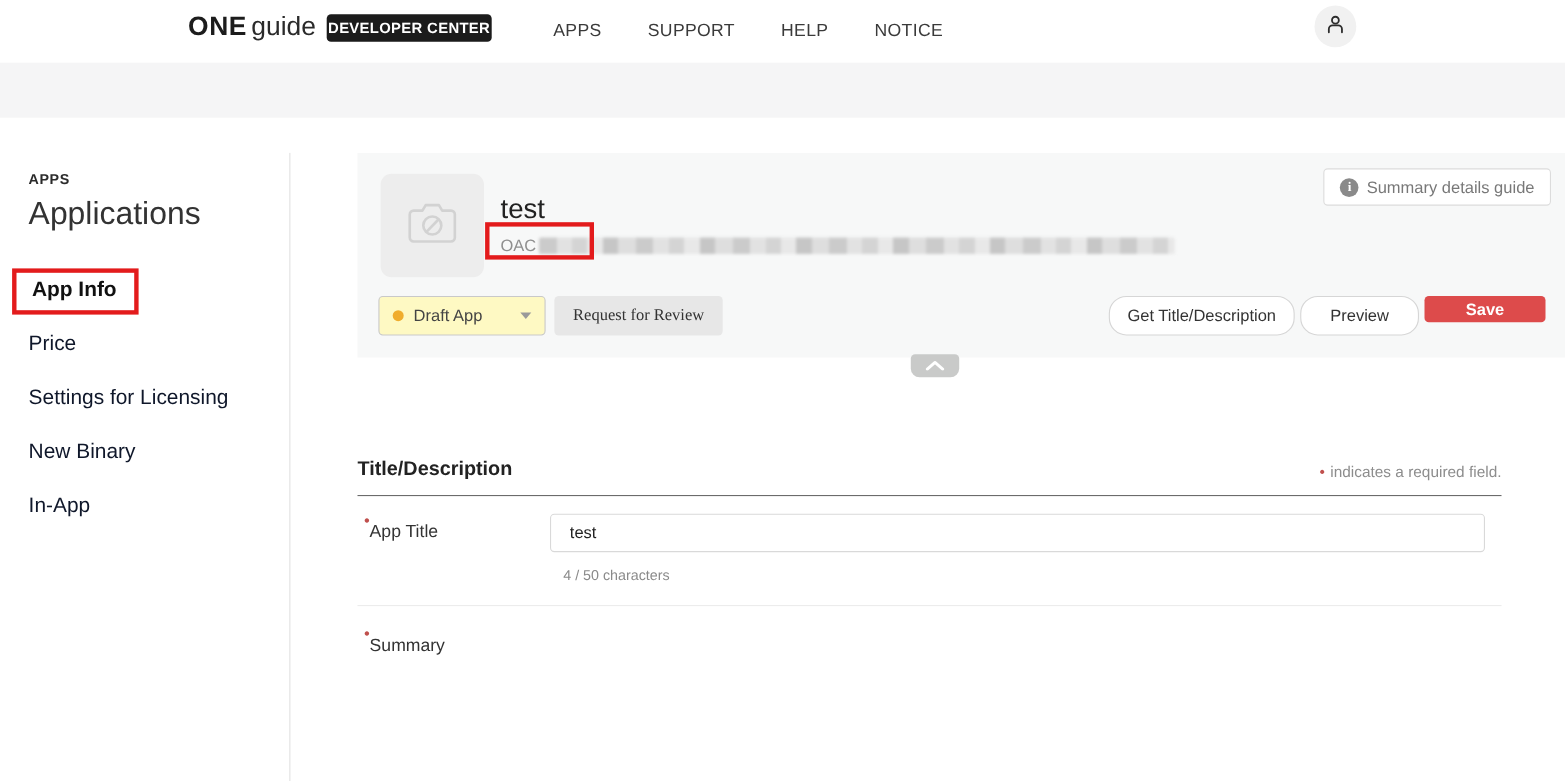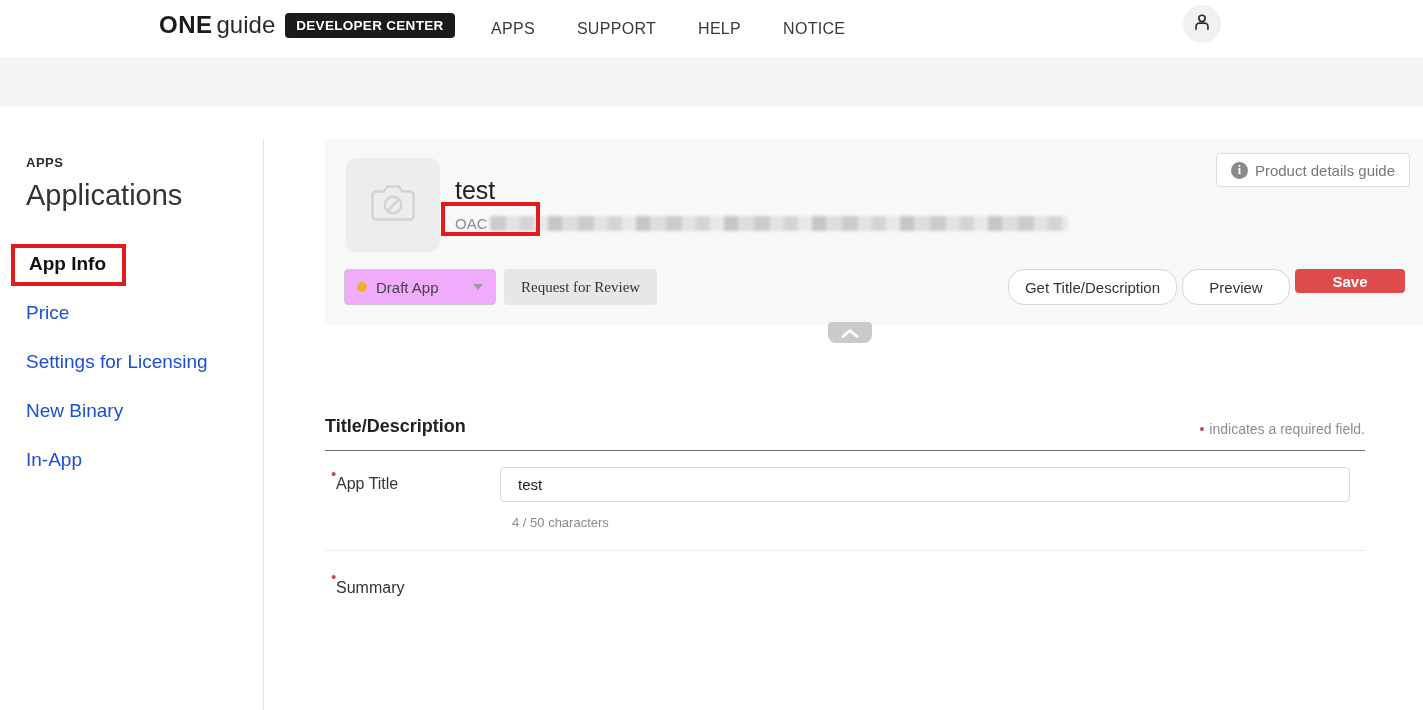--- a/index.html
+++ b/index.html
@@ -1,55 +1,55 @@
 <!DOCTYPE html>
 <html><head>
 <meta charset="utf-8">
 <style>
   * { margin:0; padding:0; box-sizing:border-box; }
   html,body { width:1423px; height:710px; background:#fff; font-family:"Liberation Sans", sans-serif; color:#2f2f2f; overflow:hidden; }
   body { position:relative; }
 
   
-  .top-header { position:absolute; left:4px; top:0; width:1257px; height:57px; background:#fff; }
+  .top-header { position:absolute; left:16px; top:0; width:1257px; height:57px; background:#fff; }
   .logo-group { position:absolute; left:155px; top:11px; display:flex; align-items:center; }
   .logo-one { font-size:24px; font-weight:800; letter-spacing:0.5px; color:#1c1c1c; }
   .logo-store { font-size:24px; font-weight:400; color:#2a2a2a; margin-left:4px; }
-  .logo-badge { margin-left:10px; background:#1b1b1b; color:#fff; font-size:13.5px; font-weight:700; letter-spacing:0.3px; padding:5px 11px; border-radius:4px; }
+  .logo-badge { margin-left:10px; background:#1b1b1b; color:#fff; font-size:13.5px; font-weight:700; letter-spacing:0.3px; padding:5px 1px; border-radius:4px; }
   .top-nav { position:absolute; left:487px; top:0; height:57px; display:flex; align-items:center; gap:42px; }
   .top-nav a { font-size:16px; color:#3a3a3a; text-decoration:none; letter-spacing:0.3px; cursor:pointer; }
   .avatar { position:absolute; left:1179px; top:5px; width:38px; height:38px; border-radius:50%; background:#f1f1f1; display:flex; align-items:center; justify-content:center; cursor:pointer; }
 
   
   .banner { position:absolute; left:0; top:57px; width:1423px; height:50px; background:#f5f5f6; }
 
   
   .sidebar { position:absolute; left:0; top:139px; width:264px; height:571px; border-right:1px solid #e2e2e2; padding-left:26px; }
   .sidebar-section-label { font-size:13px; font-weight:700; letter-spacing:0.5px; color:#2b2b2b; margin-top:16px; }
   .sidebar-title { font-size:29px; font-weight:400; color:#333; margin-top:9px; }
   .sidebar-nav { margin-top:38px; }
-  .side-item { font-size:19px; color:#1d4ed8; margin-bottom:27px; cursor:pointer; }
+  .side-item { font-size:19px; color:#0f172a; margin-bottom:27px; cursor:pointer; }
   .side-item.active { display:inline-block; font-weight:700; color:#111; border:4px solid #e31b1c; padding:5px 16px 7px 14px; margin-left:-15px; margin-top:-6px; margin-bottom:16px; }
 
   
   .panel { position:absolute; left:325px; top:139px; width:1098px; height:186px; background:#f7f8f8; }
   .thumb { position:absolute; left:21px; top:19px; width:94px; height:94px; background:#ededed; border-radius:10px; display:flex; align-items:center; justify-content:center; }
   .app-title { position:absolute; left:130px; top:37px; font-size:25px; color:#222; }
   .app-id-row { position:absolute; left:130px; top:76px; display:flex; align-items:center; }
   .app-id-prefix { font-size:15px; color:#8f8f8f; }
   .id-blur { display:inline-block; width:578px; height:15px; margin-left:2px; border-radius:2px;
     background:repeating-linear-gradient(90deg,#cbcbcb 0 16px,#e2e2e2 16px 30px,#d4d4d4 30px 44px,#e8e8e8 44px 58px,#c6c6c6 58px 72px,#dedede 72px 88px);
     filter:blur(1.6px); }
   .id-red-box { position:absolute; left:116px; top:63px; width:99px; height:34px; border:4px solid #e31b1c; pointer-events:none; }
 
   .guide-btn { position:absolute; right:13px; top:14px; height:34px; background:#fff; border:1px solid #dcdcdc; border-radius:4px; display:flex; align-items:center; gap:7px; padding:0 14px; font-size:15px; color:#787878; cursor:pointer; }
   .info-icon { width:17px; height:17px; border-radius:50%; background:#8a8a8a; color:#fff; font-size:12px; font-weight:700; display:flex; align-items:center; justify-content:center; font-family:"Liberation Serif", serif; }
 
   .action-row { position:absolute; left:0; top:130px; width:100%; height:36px; }
-  .status-select { position:absolute; left:19px; top:0; width:152px; height:36px; background:#f0abfc; border:1px solid #c9c9c9; border-radius:4px; display:flex; align-items:center; padding:0 12px; cursor:pointer; }
+  .status-select { position:absolute; left:19px; top:0; width:152px; height:36px; background:#fef9c3; border:1px solid #c9c9c9; border-radius:4px; display:flex; align-items:center; padding:0 12px; cursor:pointer; }
   .status-dot { width:10px; height:10px; border-radius:50%; background:#f0ad2e; margin-right:9px; }
   .status-label { font-size:15px; color:#444; flex:1; }
   .caret-down { width:0; height:0; border-left:5px solid transparent; border-right:5px solid transparent; border-top:6px solid #9a9a9a; }
   .req-review-btn { position:absolute; left:179px; top:0; height:36px; background:#e7e7e7; border:none; border-radius:4px; padding:0 17px; font-size:15px; color:#333; font-family:Liberation Serif, serif; cursor:pointer; }
   .right-btns { position:absolute; right:18px; top:0; display:flex; gap:5px; }
   .btn-outline { height:36px; background:#fff; border:1px solid #d6d6d6; border-radius:16px; padding:0 16px; font-size:15px; color:#333; font-family:inherit; cursor:pointer; }
   .btn-save { height:24px; width:110px; background:#dd4b4b; border:none; border-radius:4px; font-size:15px; font-weight:700; color:#fff; font-family:inherit; cursor:pointer; }
 
   .collapse-tab { position:absolute; left:828px; top:322px; width:44px; height:21px; background:#c9cac9; border-radius:4px 4px 8px 8px; display:flex; align-items:center; justify-content:center; cursor:pointer; }
 
@@ -122,21 +122,21 @@
   </div>
   <div class="app-title">test</div>
   <div class="app-id-row">
     <span class="app-id-prefix">OAC</span>
     <span class="id-blur"></span>
   </div>
   <div class="id-red-box"></div>
 
   <button class="guide-btn">
     <span class="info-icon">i</span>
-    <span>Product details guide</span>
+    <span>Summary details guide</span>
   </button>
 
   <div class="action-row">
     <div class="status-select">
       <span class="status-dot"></span>
       <span class="status-label">Draft App</span>
       <span class="caret-down"></span>
     </div>
     <button class="req-review-btn">Request for Review</button>
     <div class="right-btns">

